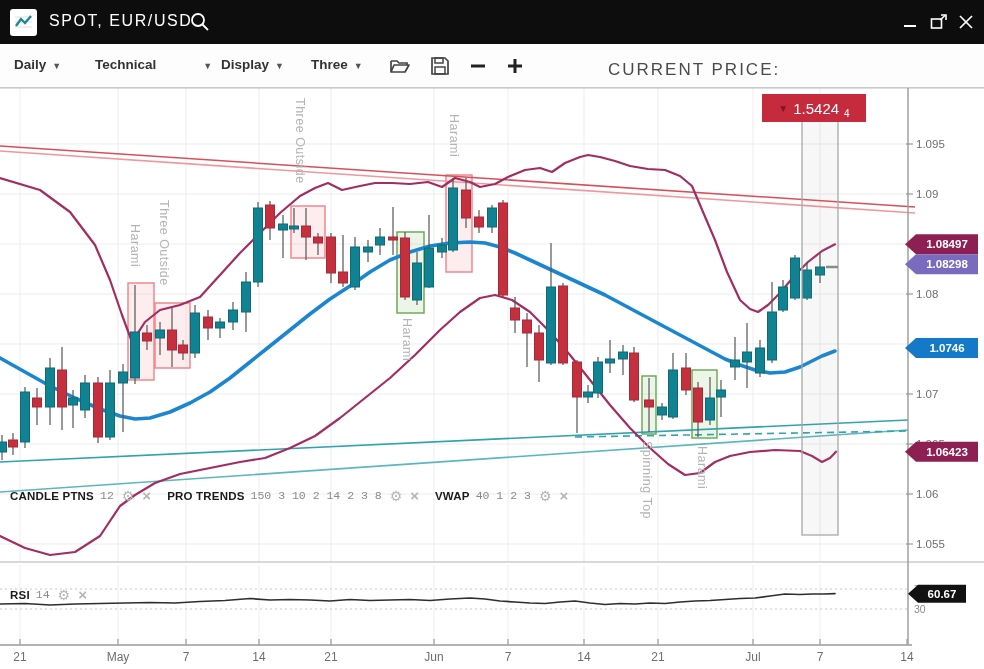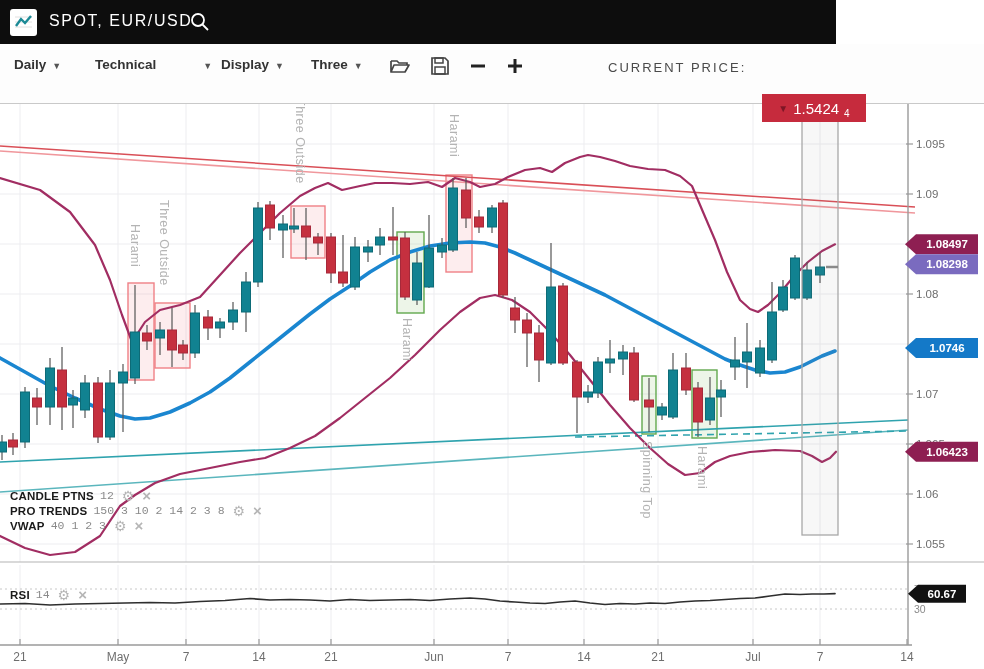--- a/index.html
+++ b/index.html
@@ -1,45 +1,45 @@
 <!DOCTYPE html>
 <html><head>
 <meta charset="utf-8">
 <style>
   html,body{margin:0;padding:0;background:#fff;}
   *{box-sizing:border-box;}
   #window{position:relative;width:984px;height:669px;background:#fff;overflow:hidden;
     font-family:"Liberation Sans",sans-serif;}
   
-  .titlebar{position:absolute;left:0;top:0;width:836px;height:44px;background:#0d0d0d;
+  .titlebar{position:absolute;left:0;top:0;width:984px;height:44px;background:#0d0d0d;
     display:flex;align-items:center;}
   .app-icon{position:absolute;left:10px;top:9px;width:27px;height:27px;background:#fff;
     border-radius:3px;display:flex;align-items:center;justify-content:center;}
   .tb-title{position:absolute;left:49px;top:12px;color:#fff;font-size:16px;font-weight:400;
     letter-spacing:1.6px;}
   .search-btn{position:absolute;left:189px;top:11px;width:22px;height:22px;}
   .winbtn{position:absolute;top:12px;width:22px;height:20px;display:flex;align-items:center;
     justify-content:center;color:#fff;cursor:default;}
   
-  .toolbar{position:absolute;left:0;top:44px;width:984px;height:60px;background:#fdfdfd;
+  .toolbar{position:absolute;left:0;top:44px;width:984px;height:44px;background:#fdfdfd;
     border-bottom:1px solid #c9c9c9;}
   .dd{position:absolute;top:13px;font-size:13.5px;font-weight:700;color:#333;
     display:flex;align-items:center;gap:6px;}
   .dd .caret{font-size:9px;color:#555;padding-top:2px;}
   .ticon{position:absolute;top:10px;width:24px;height:24px;display:flex;align-items:center;justify-content:center;}
-  .cp-label{position:absolute;top:16px;left:608px;font-size:13px;color:#4a4a4a;letter-spacing:2px;}
+  .cp-label{position:absolute;top:16px;left:608px;font-size:17px;color:#4a4a4a;letter-spacing:2px;}
   .pricebox{position:absolute;top:50px;height:28px;color:#fff;font-size:15px;
     display:flex;align-items:center;justify-content:center;gap:5px;}
   .pricebox .sub{font-size:10px;align-self:flex-end;padding-bottom:3px;}
   .pb-red{left:762px;width:104px;background:#c62b3d;}
   .pb-teal{left:880px;width:104px;background:#0d8793;}
   .pb-arrow-dn{color:#7e1626;font-size:10px;}
   .pb-arrow-up{color:#054e57;font-size:10px;}
   
-  .legend{position:absolute;display:flex;font-size:11.5px;color:#1a1a1a;z-index:5;flex-direction:column;}
+  .legend{position:absolute;display:flex;align-items:center;font-size:11.5px;color:#1a1a1a;z-index:5;}
   .legend .grp{display:flex;align-items:center;margin-right:16px;}
   .legend b{font-weight:700;letter-spacing:.2px;}
   .legend .params{color:#8a8a8a;margin-left:6px;font-family:Liberation Mono, monospace;}
   .icon-btn{color:#b5b5b5;font-size:14px;margin-left:8px;cursor:default;line-height:1;}
   .icon-x{font-weight:700;font-size:15px;}
   #chart-svg{position:absolute;left:0;top:0;z-index:1;}
 </style>
 </head>
 <body>
 

